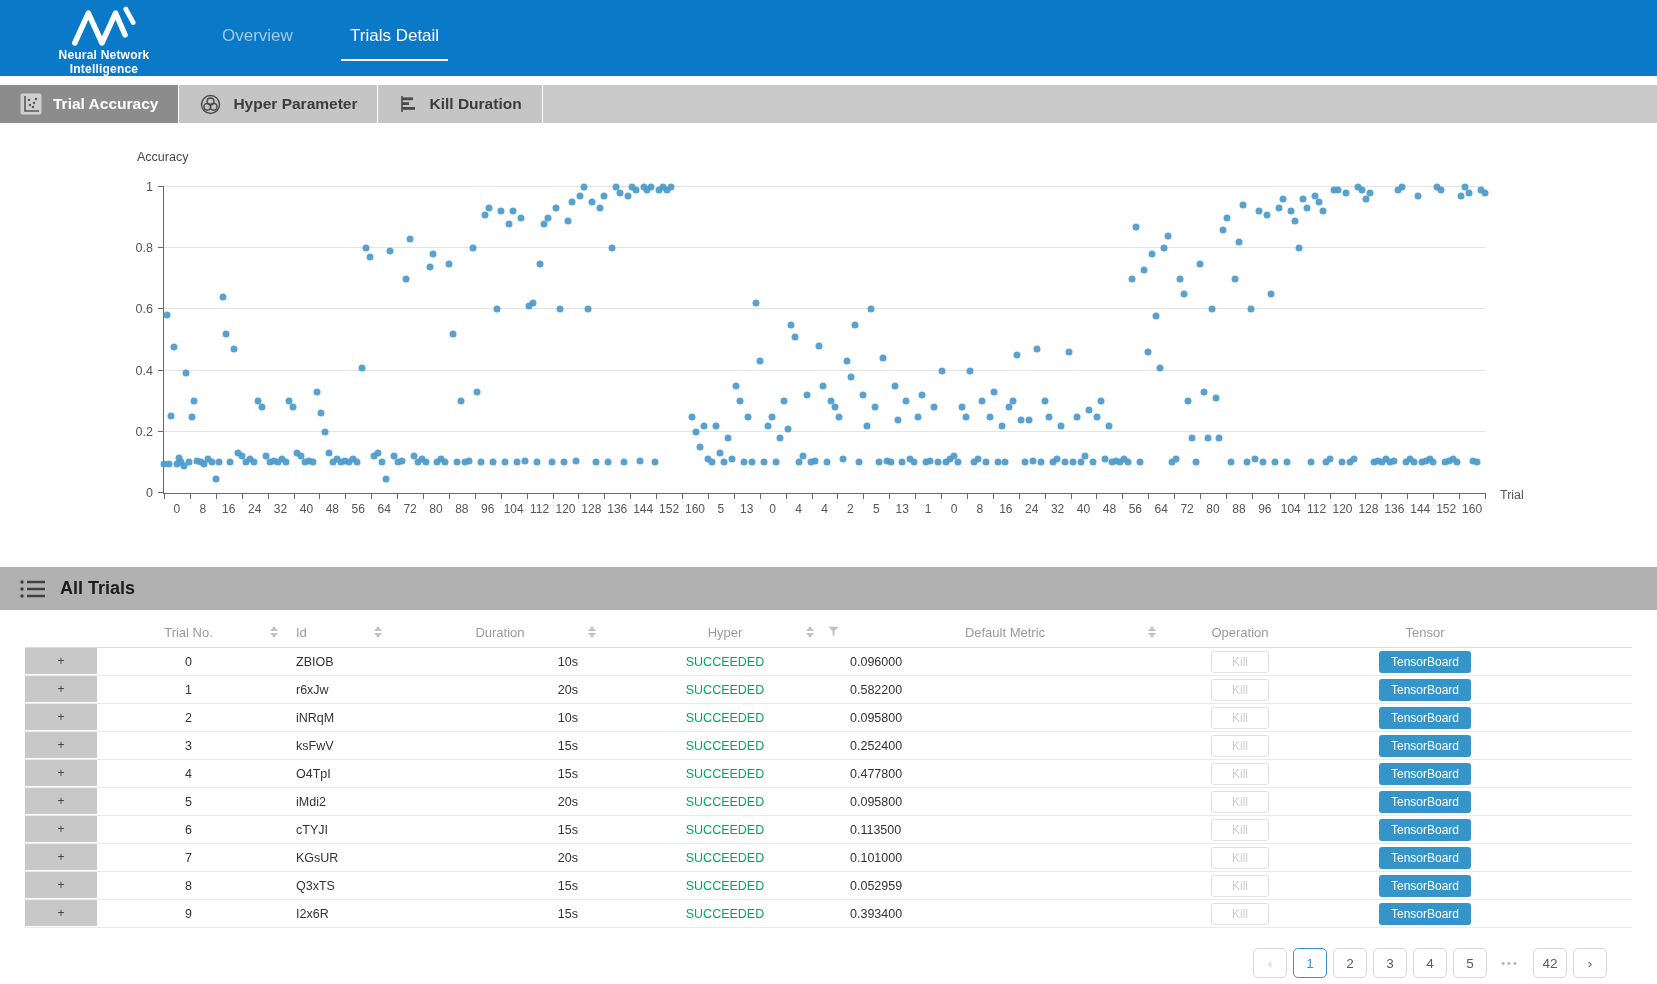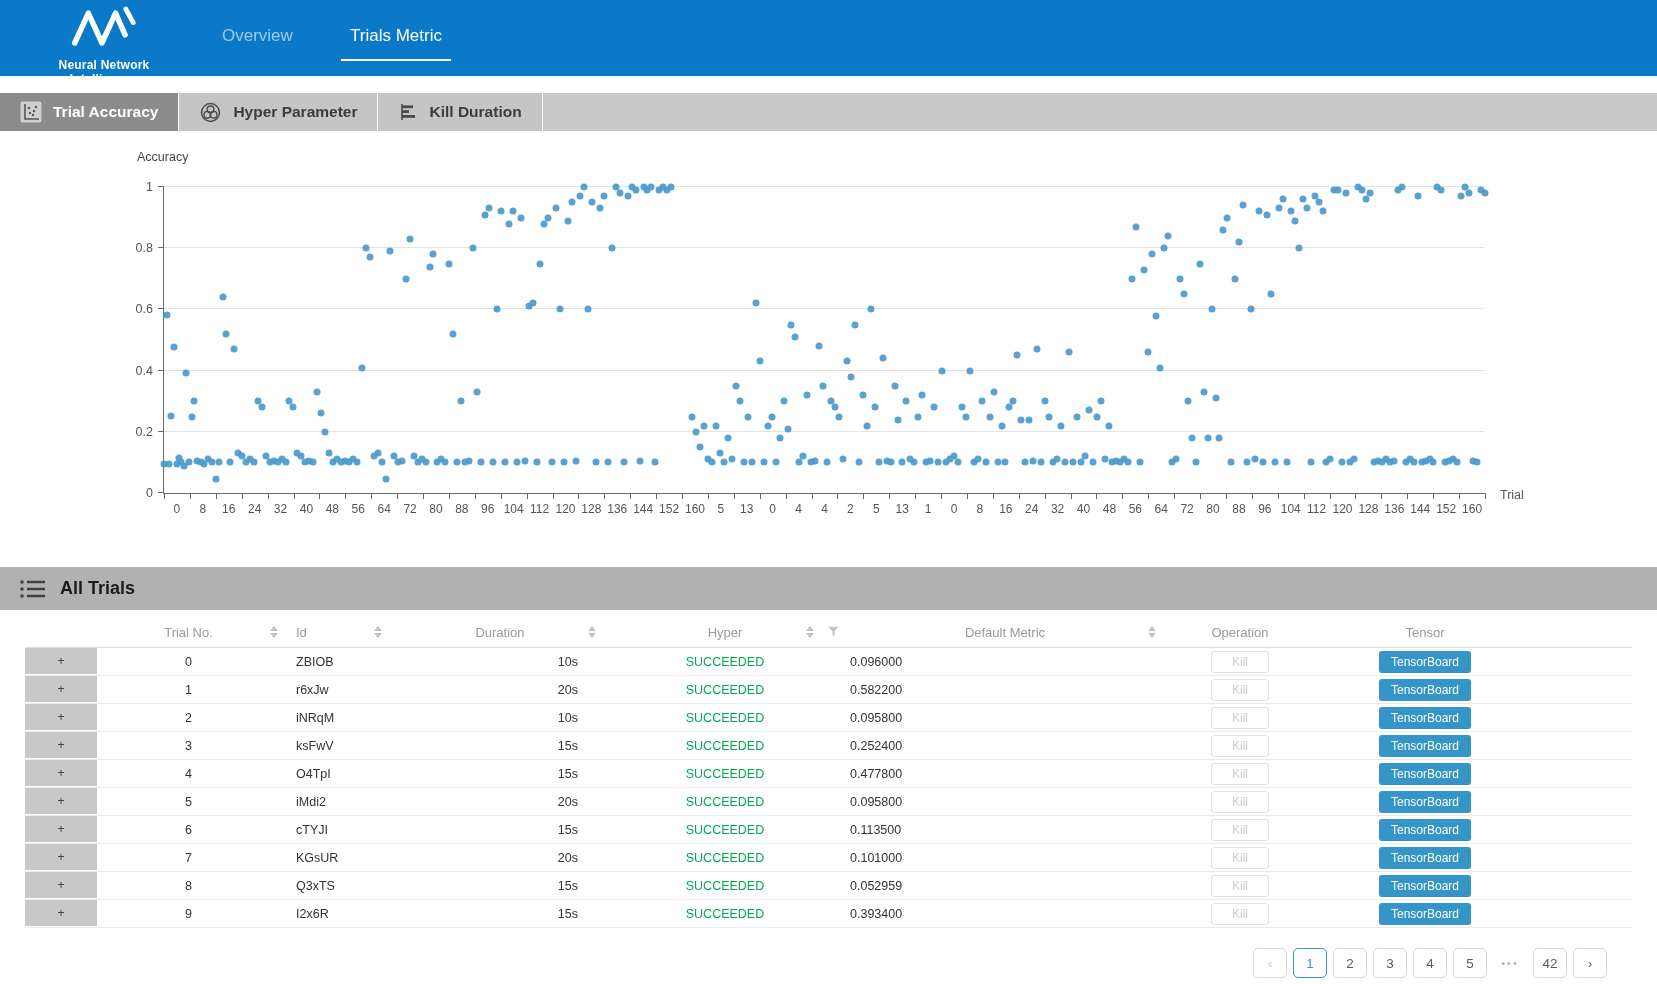--- a/index.html
+++ b/index.html
@@ -4,27 +4,27 @@
 <style>
   html,body{margin:0;padding:0;background:#fff;}
   *{box-sizing:border-box;}
   .page{position:relative;width:1657px;height:984px;background:#fff;overflow:hidden;
         font-family:"Liberation Sans",sans-serif;color:#333;}
 
   
   .navbar{position:absolute;left:0;top:0;width:100%;height:76px;background:#0a79c8;}
   .logo{position:absolute;left:28px;top:6px;width:152px;text-align:center;}
   .logo svg{display:block;margin:0 auto;}
-  .logo-text{color:#fff;font-size:12px;font-weight:bold;margin-top:12px;letter-spacing:.2px;}
+  .logo-text{color:#fff;font-size:12px;font-weight:bold;margin-top:2px;letter-spacing:.2px;}
   .nav-item{position:absolute;top:26px;font-size:17px;cursor:pointer;}
   .nav-overview{left:222px;color:#9fcbe9;}
   .nav-trials{left:341px;color:#fff;padding:0 9px 13px 9px;border-bottom:2px solid #fff;}
 
   
-  .toolbar{position:absolute;left:0;top:93px;width:100%;height:38px;background:#c9c9c9;display:flex;}
+  .toolbar{position:absolute;left:0;top:85px;width:100%;height:38px;background:#c9c9c9;display:flex;}
   .tool-tab{height:38px;display:flex;align-items:center;gap:11px;background:#c5c5c5;
             border-right:1px solid #fff;font-size:15.5px;font-weight:bold;color:#3c3c3c;
             cursor:pointer;padding:0 20px;}
   .tool-tab.active{background:#8c8c8c;color:#fff;}
   .tool-tab svg{flex:0 0 auto;}
 
   
   .chart-title{position:absolute;left:137px;top:150px;font-size:12.5px;color:#464646;}
   .plot{position:absolute;left:163px;top:187px;width:1322px;height:307px;
         border-left:1px solid #6a6a6a;border-bottom:1px solid #6a6a6a;}
@@ -89,21 +89,21 @@
 
   <div class="navbar">
     <div class="logo">
       <svg width="68" height="40" viewBox="0 0 100 58">
         <polyline points="7,54 27,10 47,54 67,10 81,42" fill="none" stroke="#ffffff" stroke-width="8" stroke-linecap="round" stroke-linejoin="round"></polyline>
         <line x1="82" y1="4" x2="93" y2="24" stroke="#ffffff" stroke-width="7" stroke-linecap="round"></line>
       </svg>
       <div class="logo-text">Neural Network Intelligence</div>
     </div>
     <div class="nav-item nav-overview">Overview</div>
-    <div class="nav-item nav-trials">Trials Metric</div>
+    <div class="nav-item nav-trials">Trials Detail</div>
   </div>
 
   <div class="toolbar">
     <div class="tool-tab active">
       <svg width="22" height="22" viewBox="0 0 22 22">
         <rect x="0.5" y="0.5" width="21" height="21" rx="2" fill="#cfcfcf"></rect>
         <path d="M5 3v15h14" stroke="#585858" stroke-width="1.6" fill="none"></path>
         <g fill="#585858">
           <circle cx="9" cy="7" r="1.2"></circle>
             <circle cx="14" cy="10" r="1.2"></circle>

